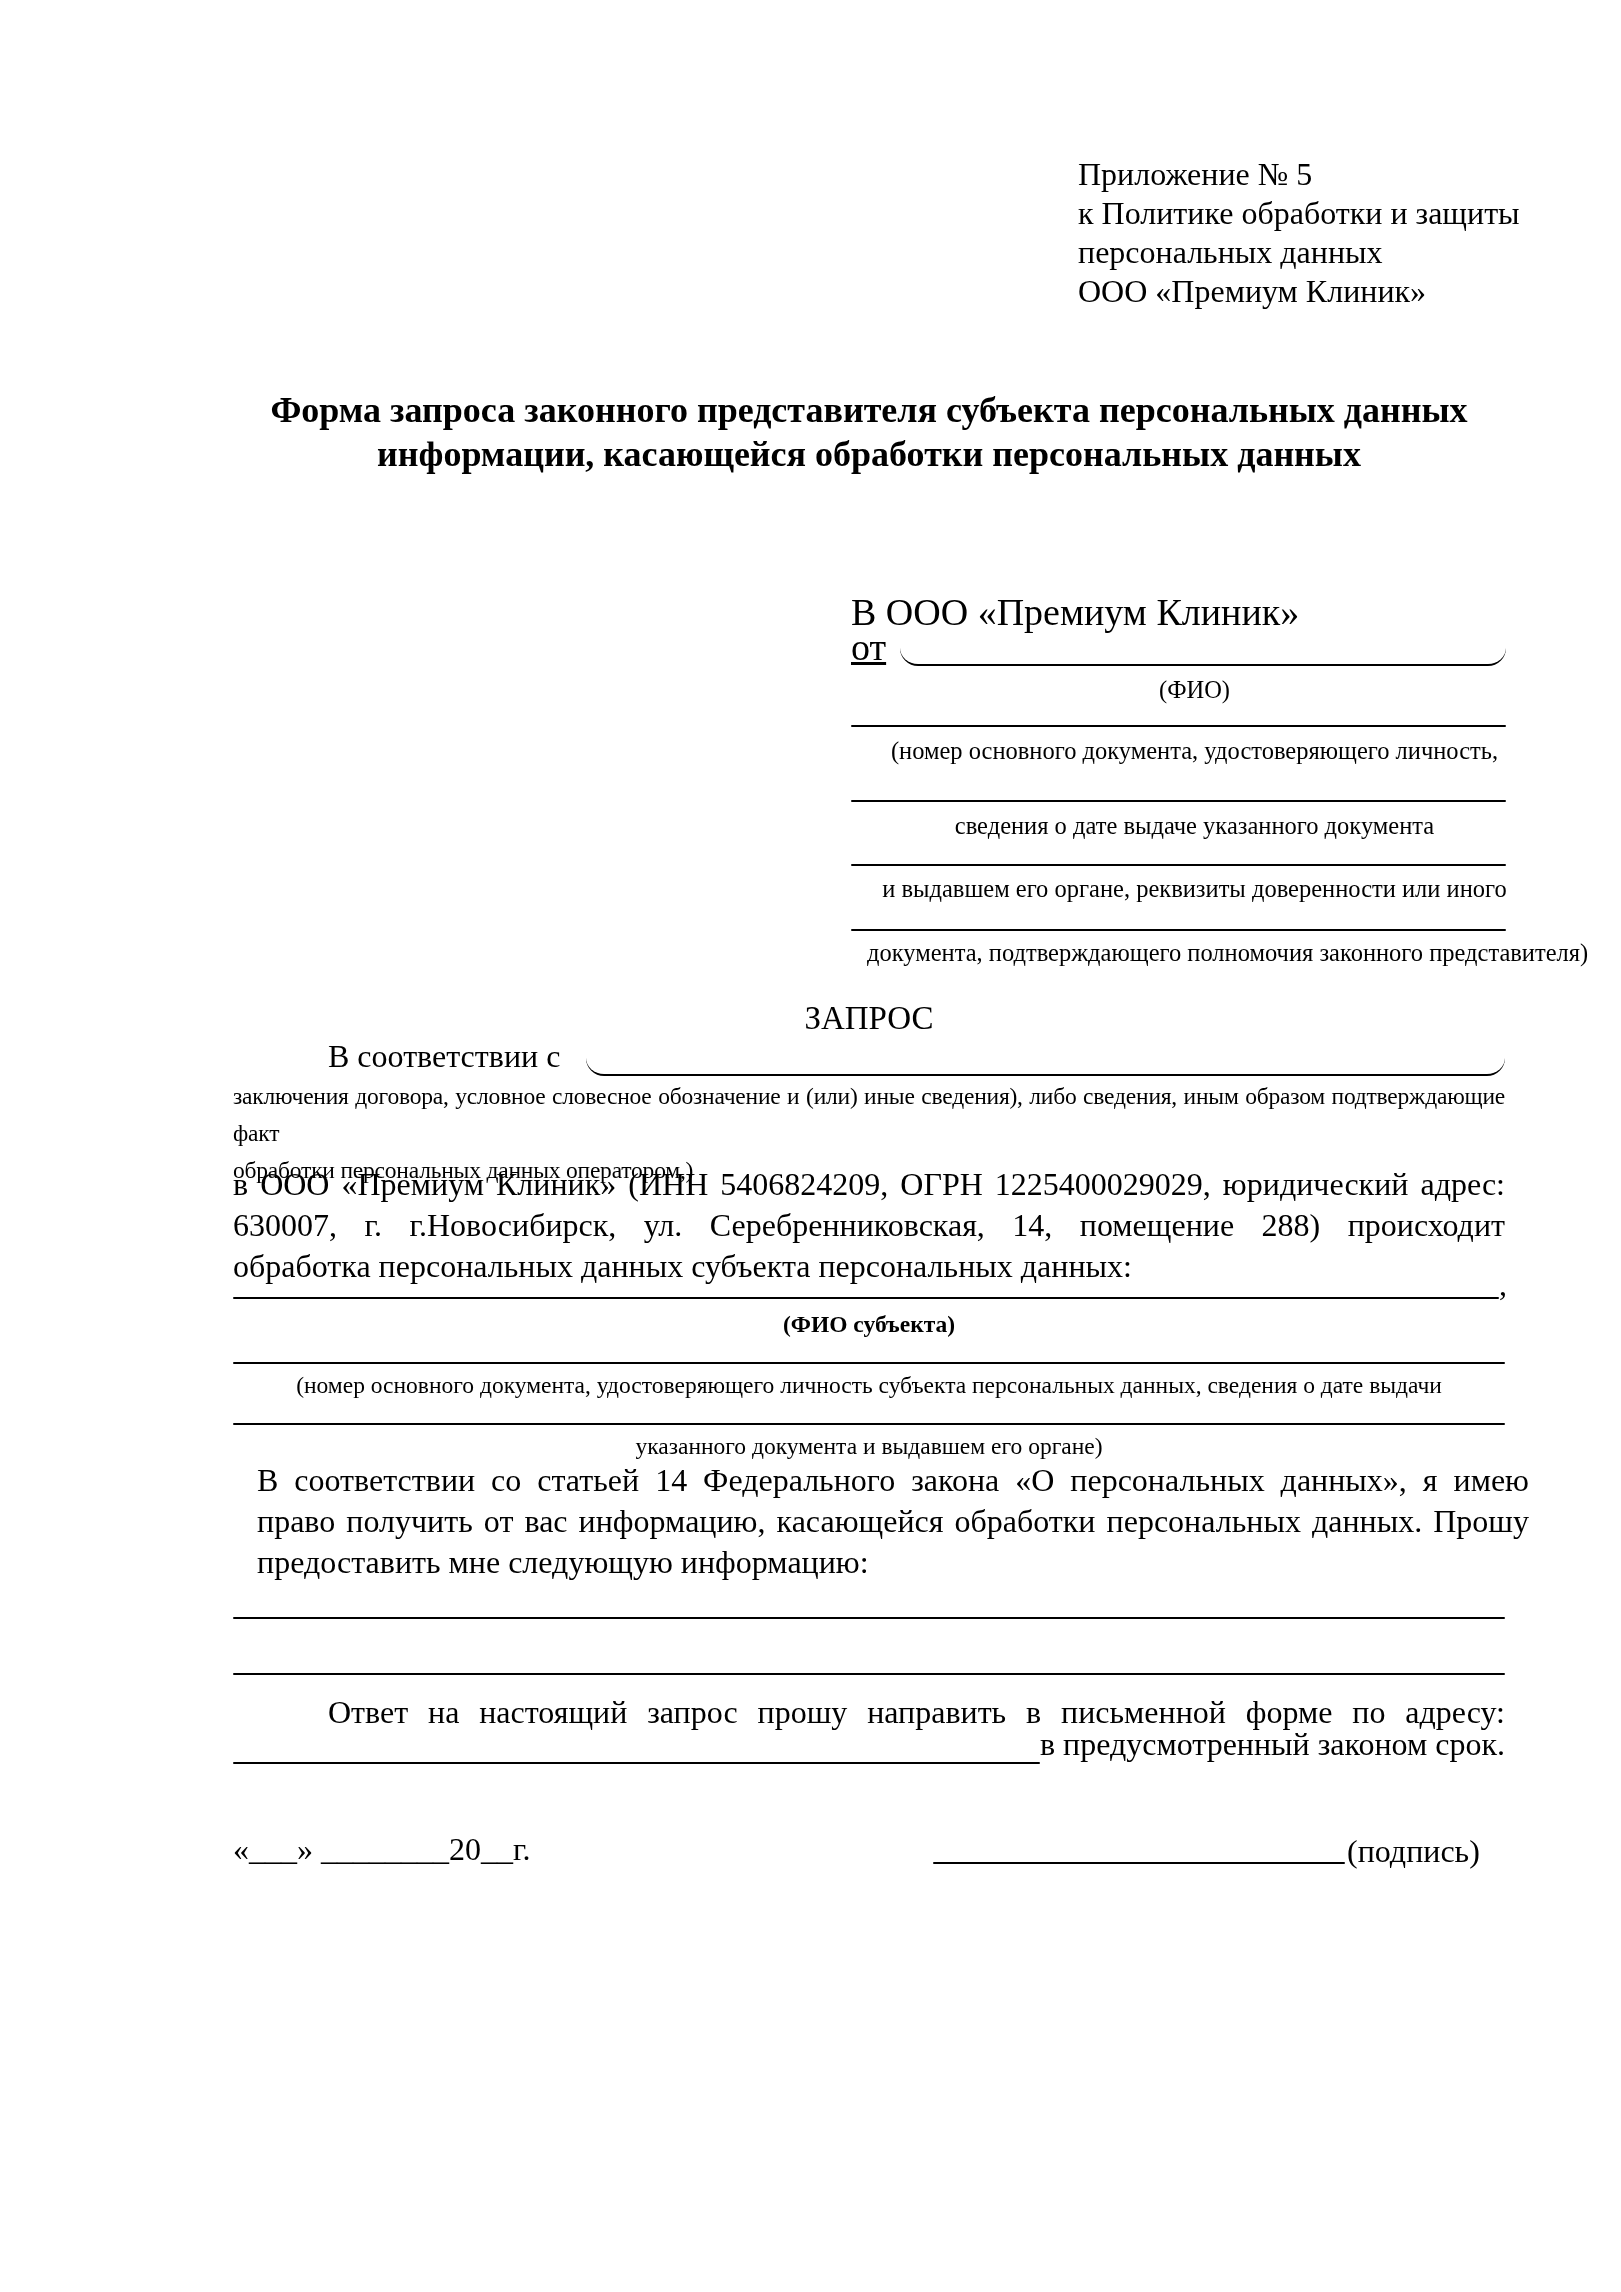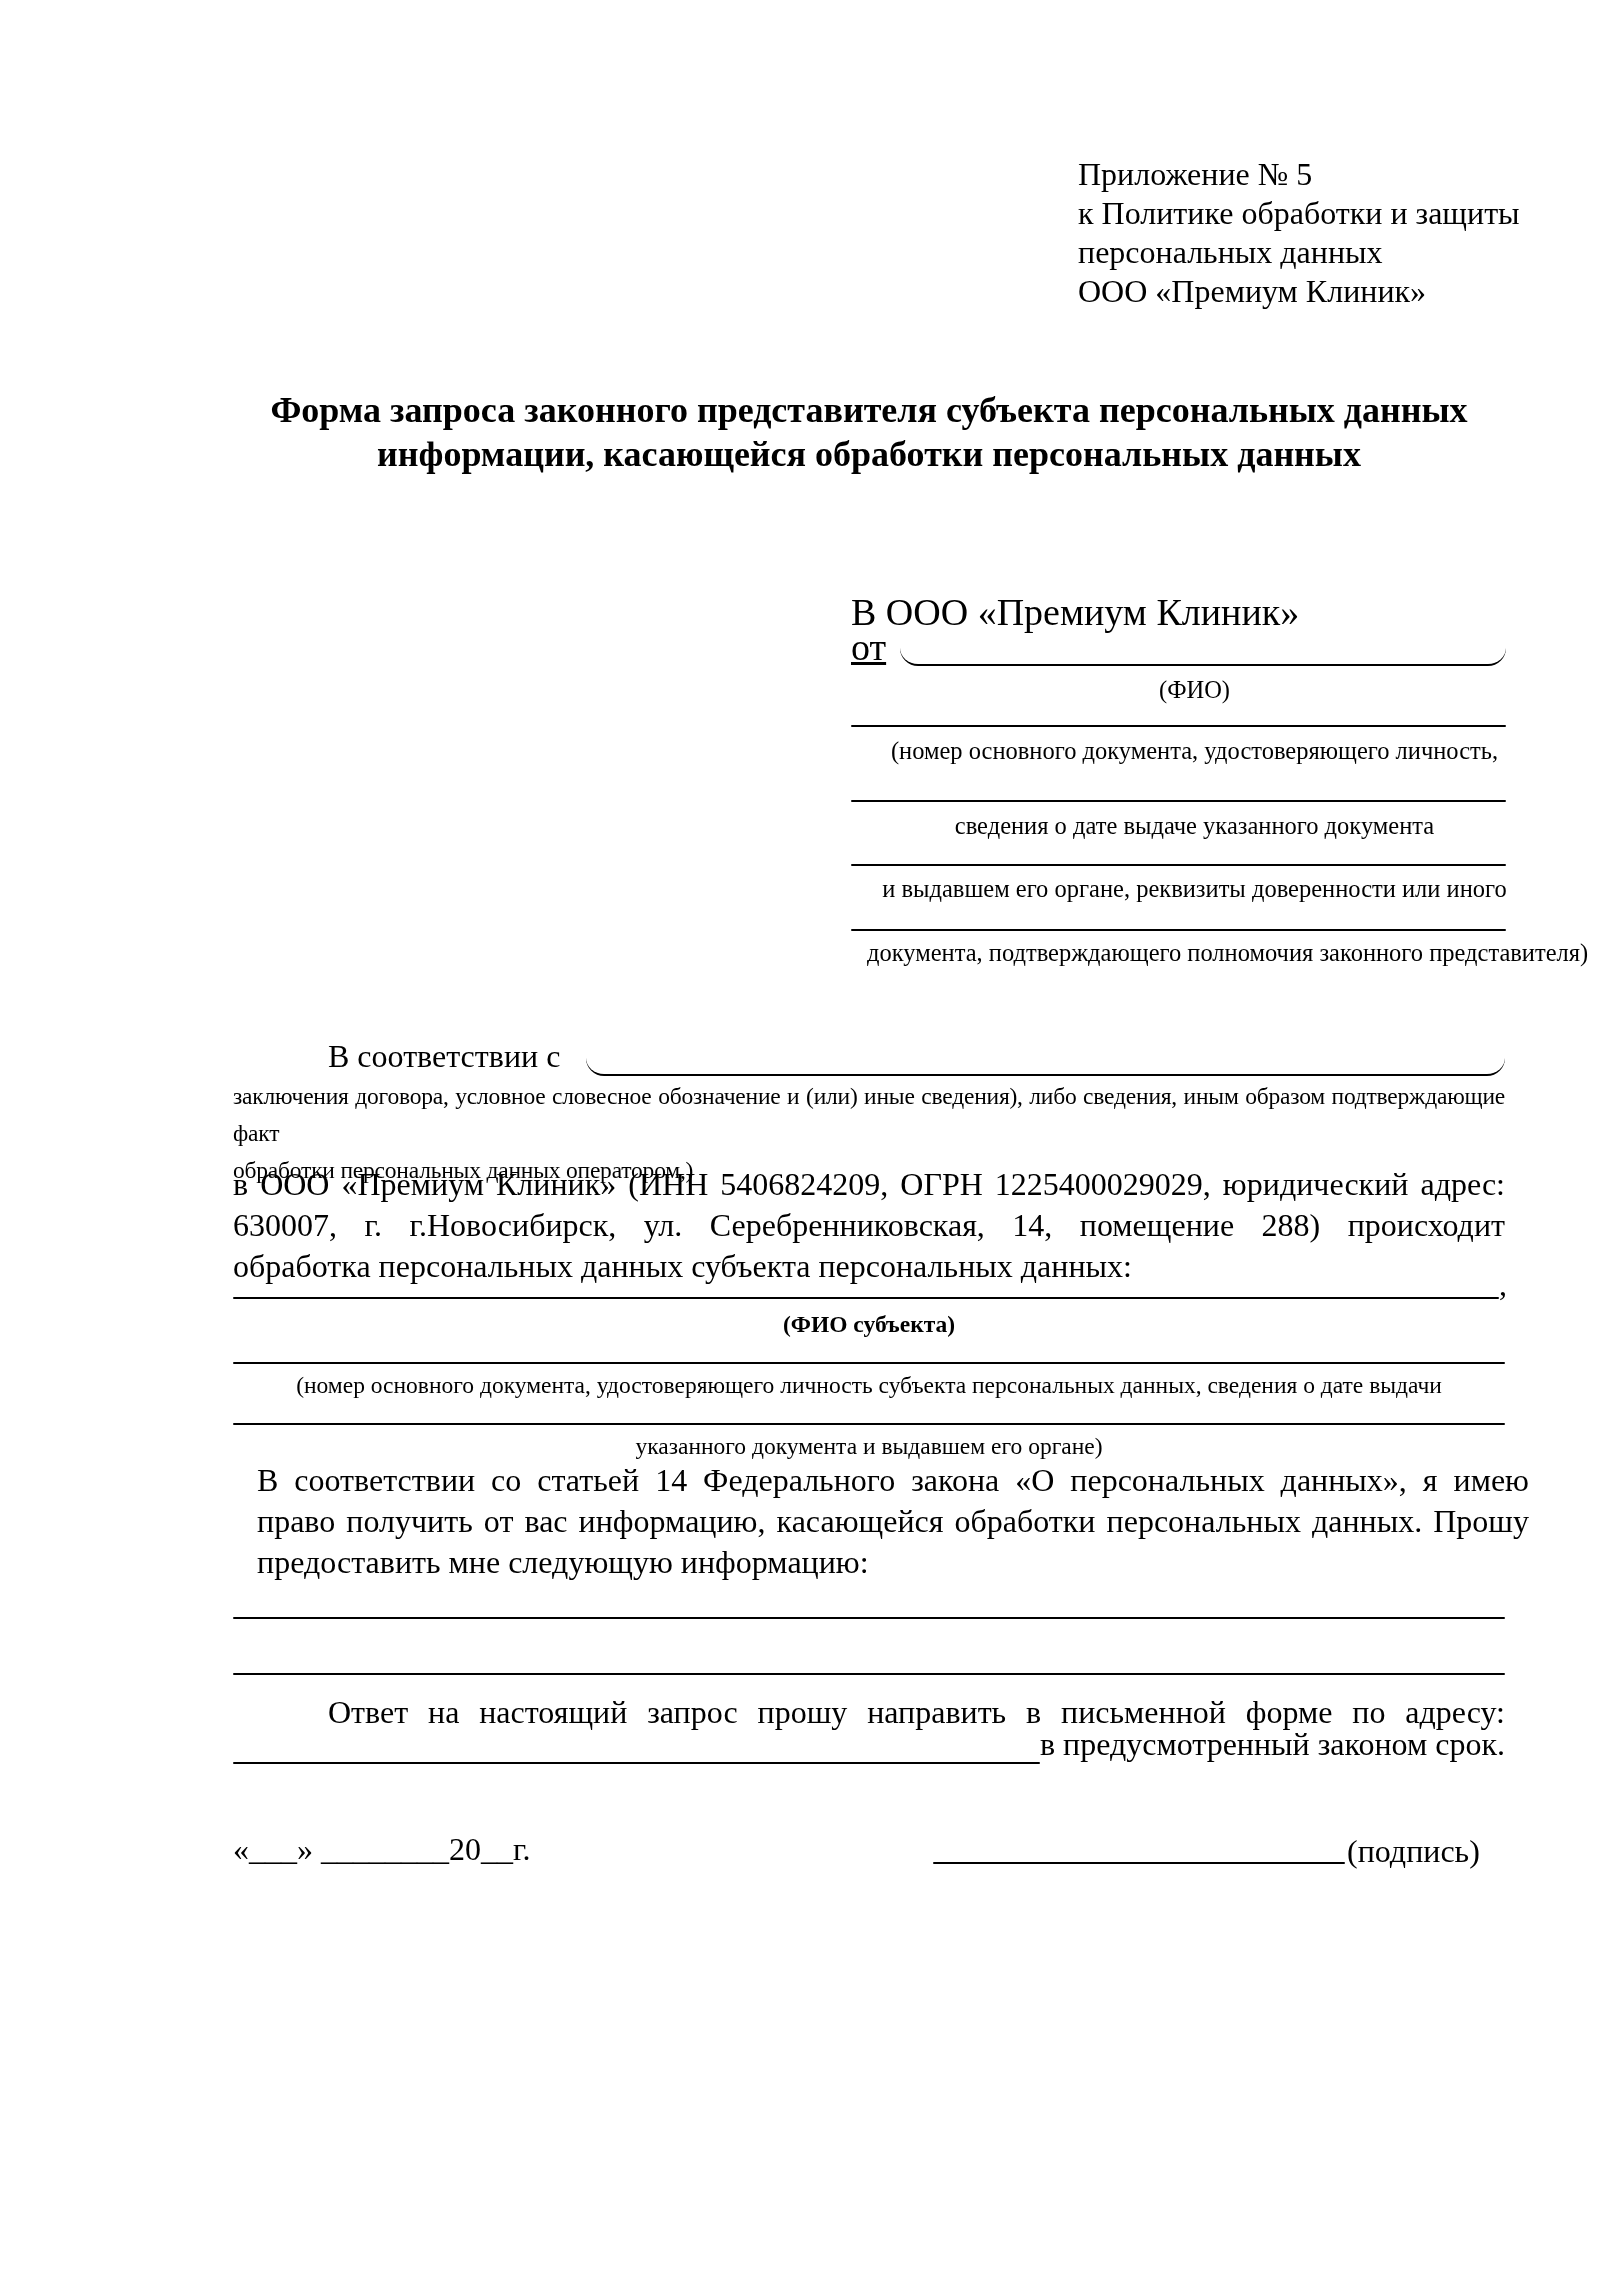--- a/index.html
+++ b/index.html
@@ -88,20 +88,21 @@
 
   <div class="abs uline-r" style="top:800px;"></div>
   <div class="abs cap" style="top:812px;">сведения о дате выдаче указанного документа</div>
 
   <div class="abs uline-r" style="top:864px;"></div>
   <div class="abs cap" style="top:875px;">и выдавшем его органе, реквизиты доверенности или иного</div>
 
   <div class="abs uline-r" style="top:929px;"></div>
   <div class="abs cap" style="top:939px;">документа, подтверждающего полномочия законного представителя)</div>
 
+  <div class="abs zapros">ЗАПРОС</div>
 
   <div class="abs flex-row intro-row">
     <span class="label">В соответствии с</span>
     <span class="grow-line"></span>
   </div>
 
   <div class="abs intro-caps">
     <div class="jline">заключения договора, условное словесное обозначение и (или) иные сведения), либо сведения, иным образом подтверждающие факт</div>
     <div>обработки персональных данных оператором,)</div>
   </div>

